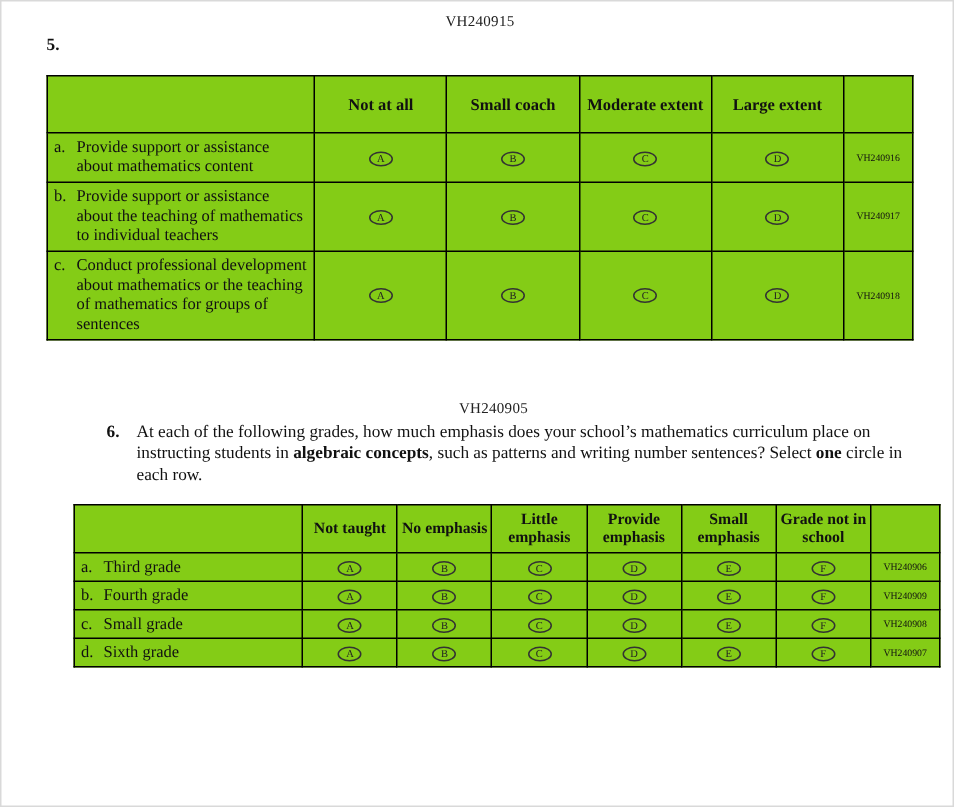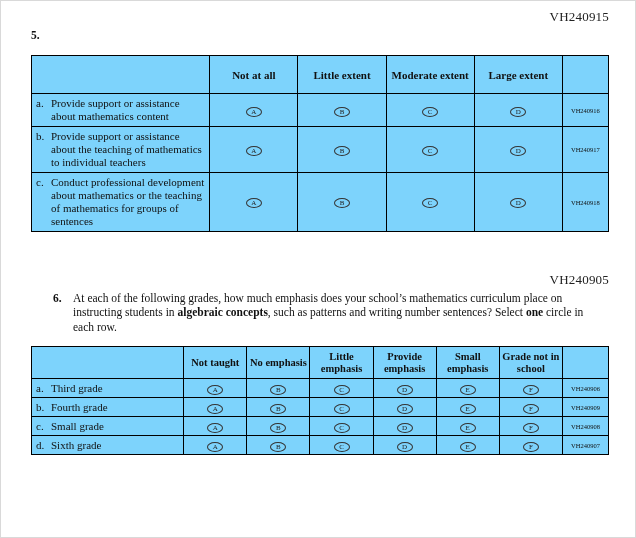--- a/index.html
+++ b/index.html
@@ -11,30 +11,30 @@
   }
   .page {
     width:636px; height:538px;
     background:#ffffff;
     border:1px solid #d9d9d9;
     padding:8px 26px 6px 30px;
     overflow:hidden;
     position:relative;
   }
   .qcode {
-    font-size:13px; letter-spacing:0.2px;
-    text-align:right; color:#222;
+    font-size:10px; letter-spacing:0.2px;
+    text-align:center; color:#222;
   }
   .question { display:flex; margin-top:3px; font-size:11.5px; line-height:1.25; }
   .question .qnum { font-weight:bold; width:20px; flex:none; }
   .question .qtext { width:512px; }
-  .q6block { margin-top:40px; }
+  .q6block { margin-top:40px;margin-left:18px; }
   .q6block .question { margin-left:22px; }
 
-  table { border-collapse:collapse; table-layout:fixed; background:#7dd3fc; }
+  table { border-collapse:collapse; table-layout:fixed; background:#84cc16; }
   td,th { border:1px solid #000; }
 
   
   .t1 { margin-top:13px; width:578px; }
   .t1 th { font-size:11px; font-weight:bold; text-align:center; vertical-align:middle; padding:4px 2px; line-height:1.15; height:38px; }
   .t1 td.stem { font-size:11px; padding:3px 3px 3px 4px; vertical-align:top; line-height:1.18; }
   .t1 td.opt { text-align:center; vertical-align:middle; }
   .t1 td.codecell { font-size:6.5px; text-align:center; vertical-align:middle; padding:0 1px; }
   .col-stem1 { width:178px; }
   .col-opt1  { width:88px; }
@@ -82,21 +82,21 @@
         <col class="col-opt1">
         <col class="col-opt1">
         <col class="col-opt1">
         <col class="col-opt1">
         <col class="col-code">
     </colgroup>
     <thead>
       <tr>
         <th></th>
         <th>Not at all</th>
-        <th>Little extent</th>
+        <th>Small coach</th>
         <th>Moderate extent</th>
         <th>Large extent</th>
         <th></th>
       </tr>
     </thead>
     <tbody>
       <tr>
         <td class="stem">
           <div class="stemflex">
               <span class="rl">a.</span>

